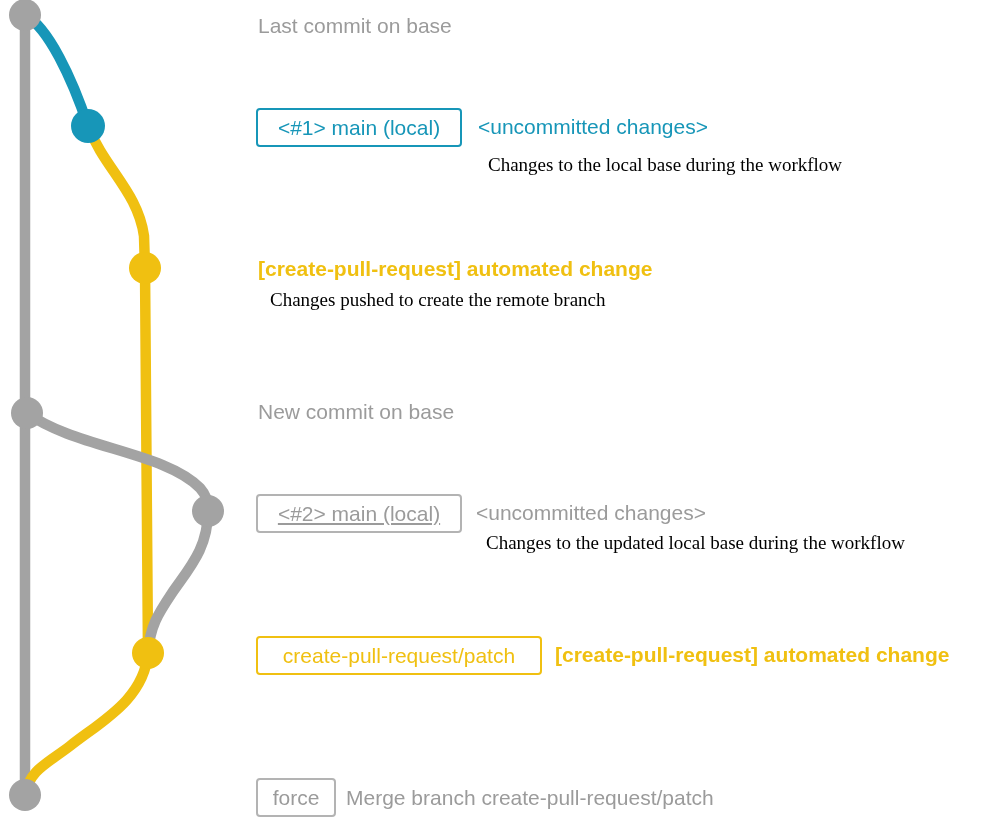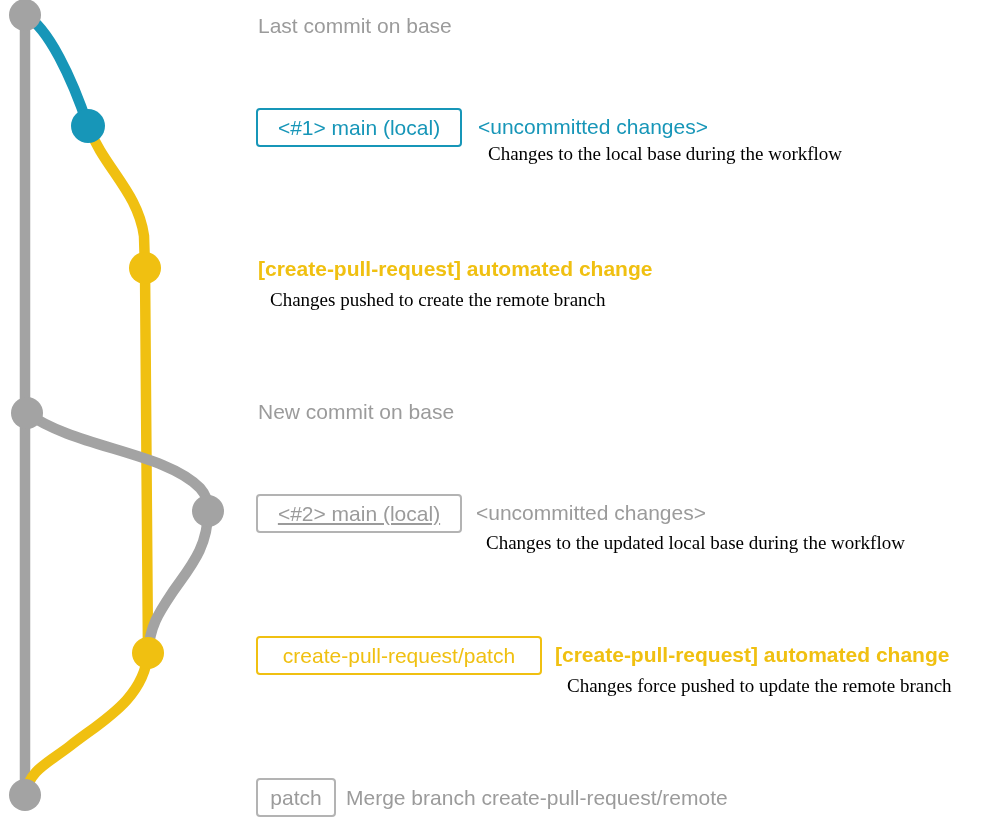--- a/index.html
+++ b/index.html
@@ -91,31 +91,30 @@
     <circle class="dot gray" cx="27" cy="413" r="16"></circle>
     <circle class="dot gray" cx="208" cy="511" r="16"></circle>
     <circle class="dot yellow" cx="148" cy="653" r="16"></circle>
     <circle class="dot gray" cx="25" cy="795" r="16"></circle>
   </svg>
 
   <div class="note gray" style="left:258px; top:13px;">Last commit on base</div>
 
   <div class="badge teal" style="left:256px; top:108px; width:206px;">&lt;#1&gt; main (local)</div>
   <div class="note teal" style="left:478px; top:114px;">&lt;uncommitted changes&gt;</div>
-  <div class="note serif" style="left:488px; top:143px;">Changes to the local base during the workflow</div>
+  <div class="note serif" style="left:488px; top:154px;">Changes to the local base during the workflow</div>
 
   <div class="note yellow" style="left:258px; top:256px;">[create-pull-request] automated change</div>
   <div class="note gray" style="left:258px; top:399px;">New commit on base</div>
 
   <div class="note serif" style="left:270px; top:289px;">Changes pushed to create the remote branch</div>
 
   <div class="badge gray" style="left:256px; top:494px; width:206px;text-decoration:underline;">&lt;#2&gt; main (local)</div>
   <div class="note gray" style="left:476px; top:500px;">&lt;uncommitted changes&gt;</div>
   <div class="note serif" style="left:486px; top:532px;text-align:right;">Changes to the updated local base during the workflow</div>
 
   <div class="badge yellow" style="left:256px; top:636px; width:286px;">create-pull-request/patch</div>
   <div class="note yellow" style="left:555px; top:642px;">[create-pull-request] automated change</div>
-  <div class="note serif" style="left:567px; top:675px;">Changes force pushed to update the remote branch</div>
 
-  <div class="badge gray" style="left:256px; top:778px; width:80px;">patch</div>
-  <div class="note gray" style="left:346px; top:785px;">Merge branch create-pull-request/remote</div>
+  <div class="badge gray" style="left:256px; top:778px; width:80px;">force</div>
+  <div class="note gray" style="left:346px; top:785px;">Merge branch create-pull-request/patch</div>
 
 </div>
 
 </body></html>

